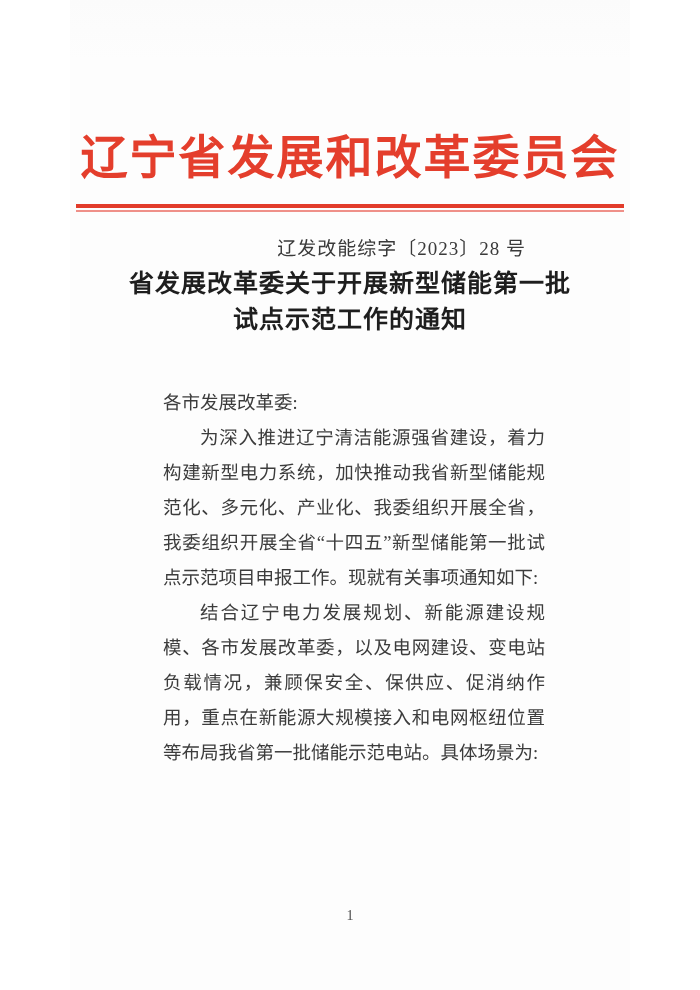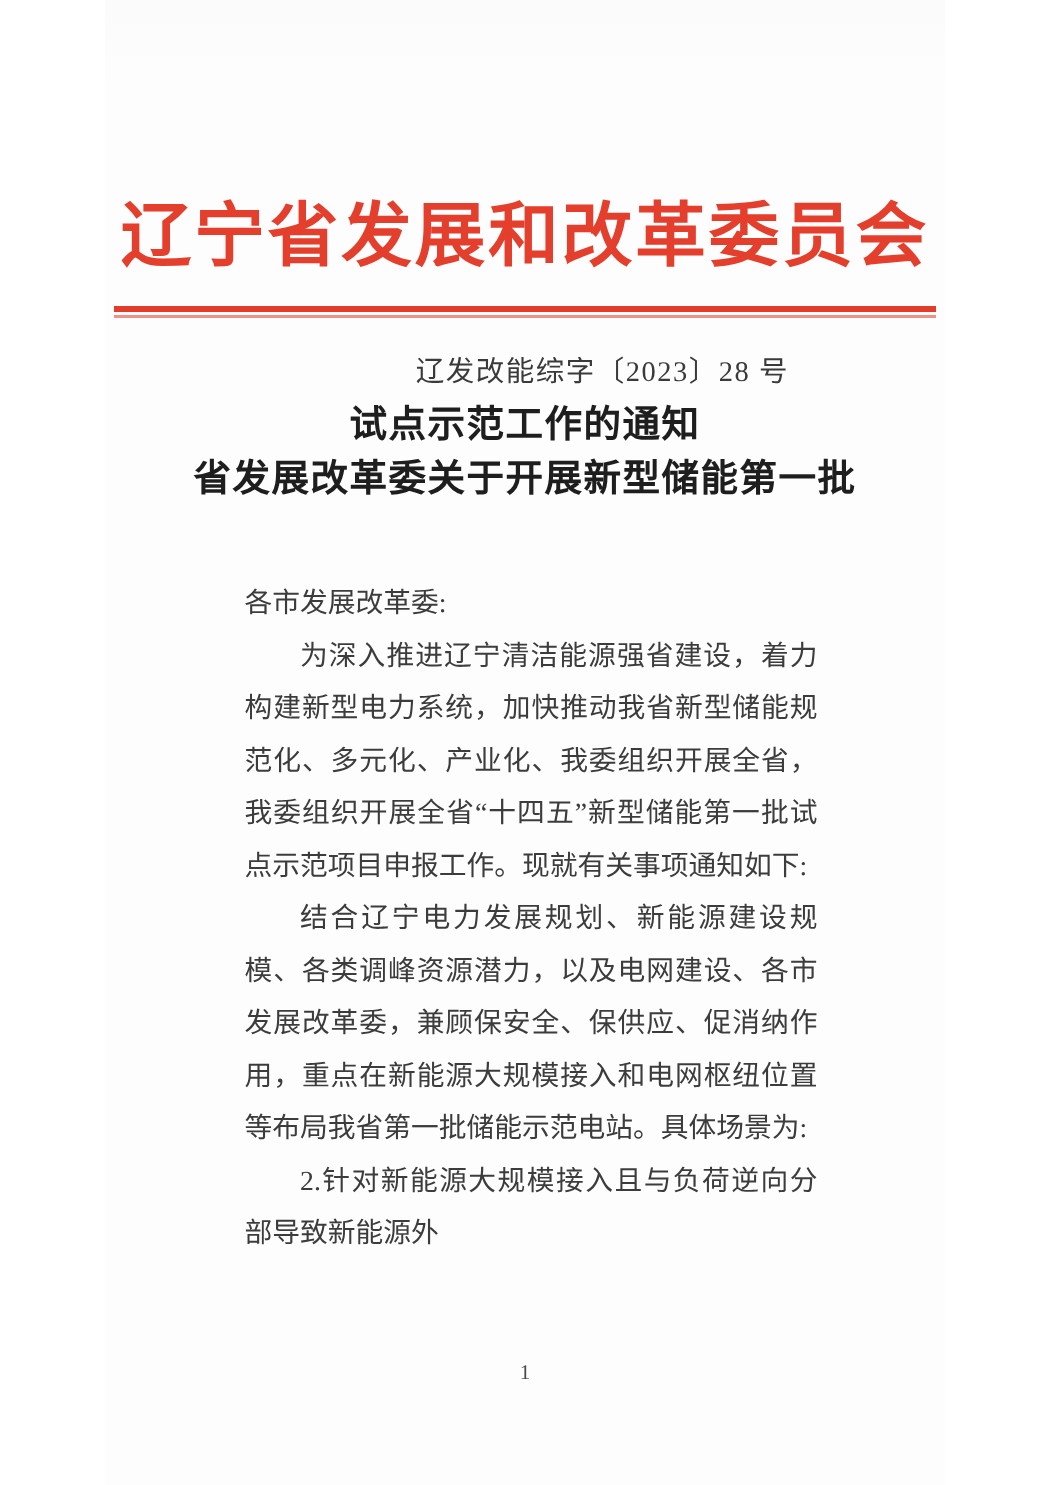--- a/index.html
+++ b/index.html
@@ -111,28 +111,27 @@
   <div class="letterhead" style="color: rgb(228, 62, 44);">辽宁省发展和改革委员会</div>
 
   <div class="red-rule">
     <div class="rule-thick" style="background: rgb(226, 60, 43);"></div>
     <div class="rule-thin" style="background: rgb(239, 144, 137);"></div>
   </div>
 
   <div class="doc-number">辽发改能综字〔2023〕28 号</div>
 
   <div class="doc-title">
+    <div>省发展改革委关于开展新型储能第一批</div>
     <div>试点示范工作的通知</div>
-    <div>省发展改革委关于开展新型储能第一批</div>
   </div>
 
   <div class="body-block">
     <p class="salutation">各市发展改革委:</p>
     <div>
         <p class="para">为深入推进辽宁清洁能源强省建设，着力构建新型电力系统，加快推动我省新型储能规范化、多元化、产业化、我委组织开展全省，我委组织开展全省“十四五”新型储能第一批试点示范项目申报工作。现就有关事项通知如下:</p>
-        <p class="para">结合辽宁电力发展规划、新能源建设规模、各类调峰资源潜力，以及电网建设、各市发展改革委，兼顾保安全、保供应、促消纳作用，重点在新能源大规模接入和电网枢纽位置等布局我省第一批储能示范电站。具体场景为:</p>
-        <p class="para">2.针对新能源大规模接入且与负荷逆向分部导致新能源外</p>
+        <p class="para">结合辽宁电力发展规划、新能源建设规模、各市发展改革委，以及电网建设、变电站负载情况，兼顾保安全、保供应、促消纳作用，重点在新能源大规模接入和电网枢纽位置等布局我省第一批储能示范电站。具体场景为:</p>
       </div>
   </div>
 
   <div class="page-number">1</div>
 
 </div>
 
 </body></html>

